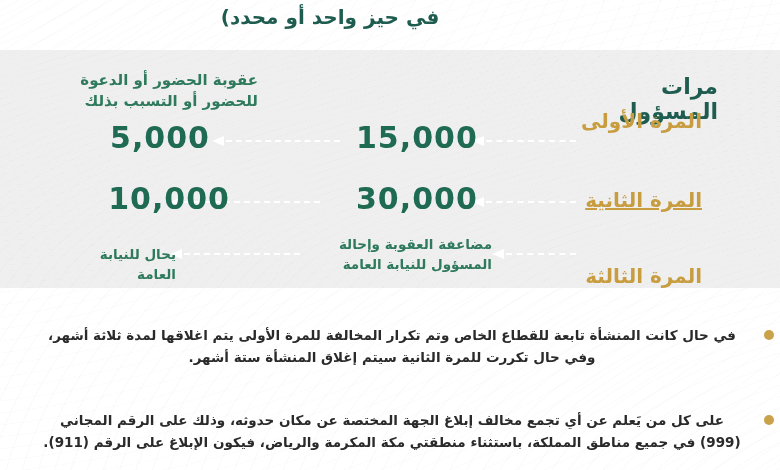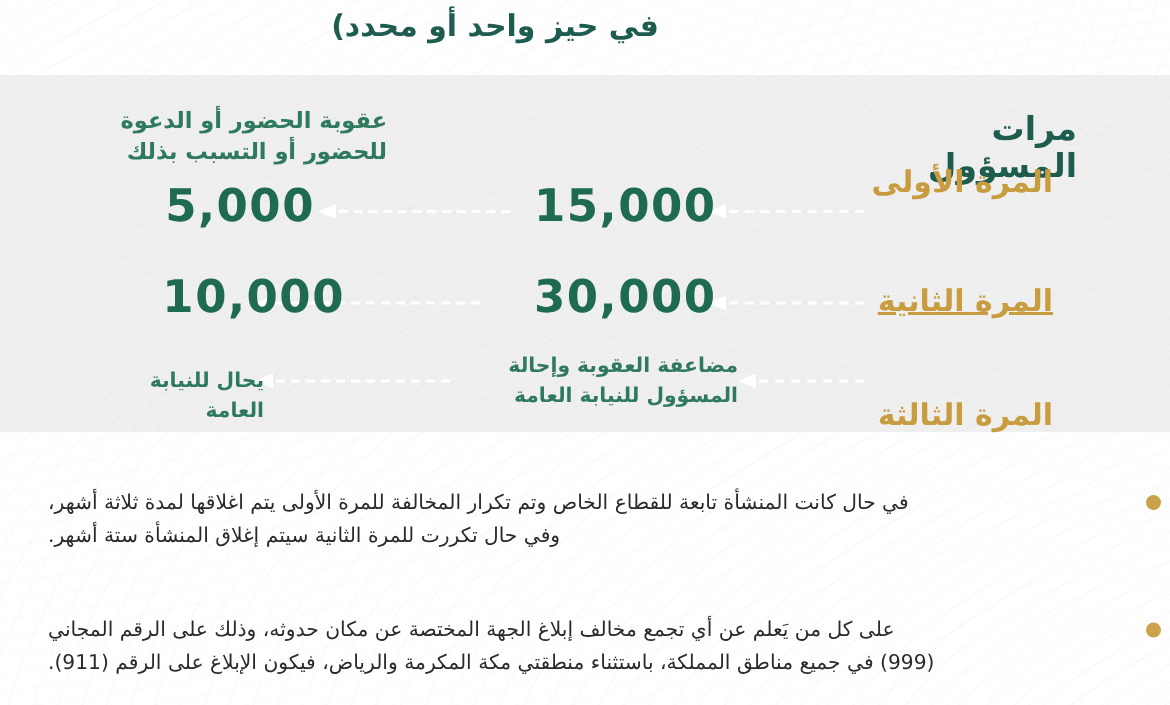--- a/index.html
+++ b/index.html
@@ -37,22 +37,22 @@
   .arrow { position:absolute; height:10px; }
   .arrow .line { position:absolute; left:14px; right:0; top:4px; border-top:2px dashed #ffffff; }
   .arrow .head {
     position:absolute; left:0; top:0; width:0; height:0;
     border-top:5px solid transparent; border-bottom:5px solid transparent;
     border-right:12px solid #ffffff;
   }
 
   .notes { position:absolute; left:0; top:300px; width:780px; }
   .note {
-    position:absolute; right:28px; width:720px; direction:rtl; text-align:left;
-    font-size:13.5px; line-height:22px; color:#2a2a2a; font-weight:normal;
+    position:absolute; right:28px; width:720px; direction:rtl; text-align:center;
+    font-size:13.5px; line-height:22px; color:#2a2a2a; font-weight:bold;
   }
   .bullet {
     position:absolute; right:-22px; top:6px; width:10px; height:10px;
     border-radius:50%; background:#c9a24a;
   }
 </style>
 </head>
 <body>
 
 <div class="bg-lines"></div>

